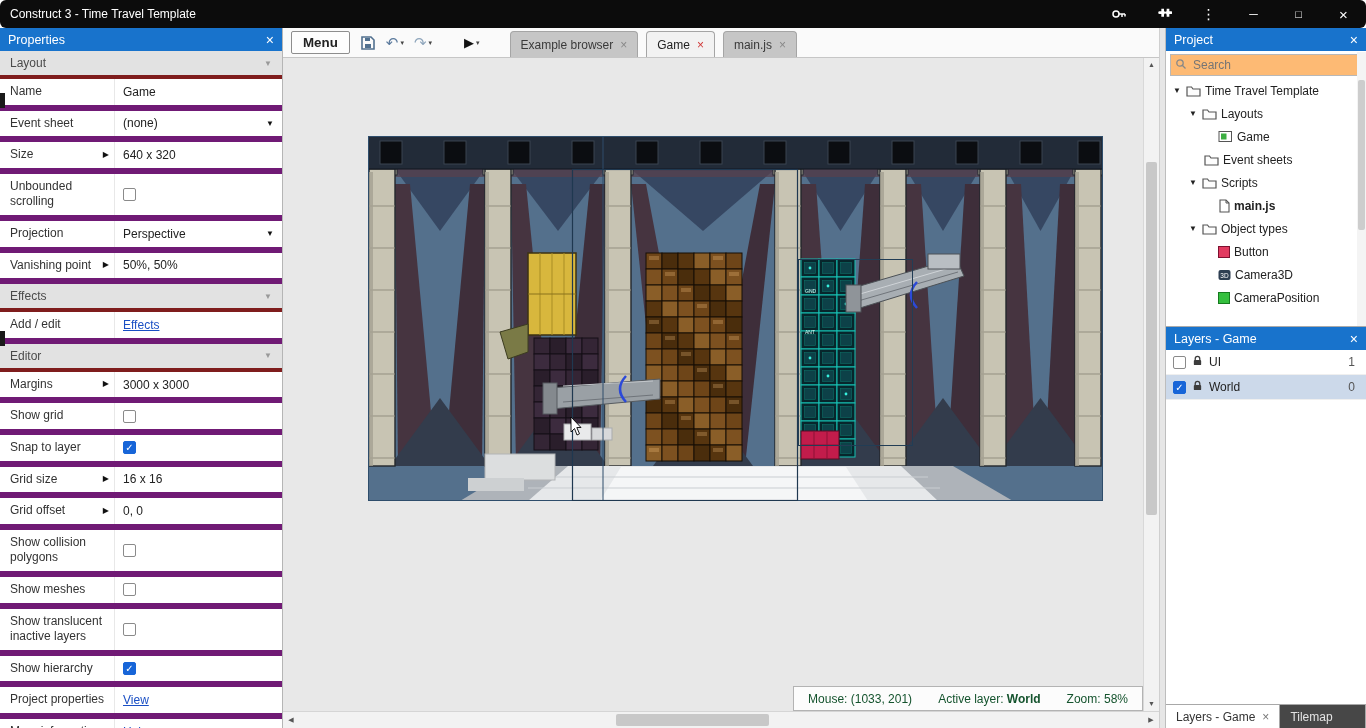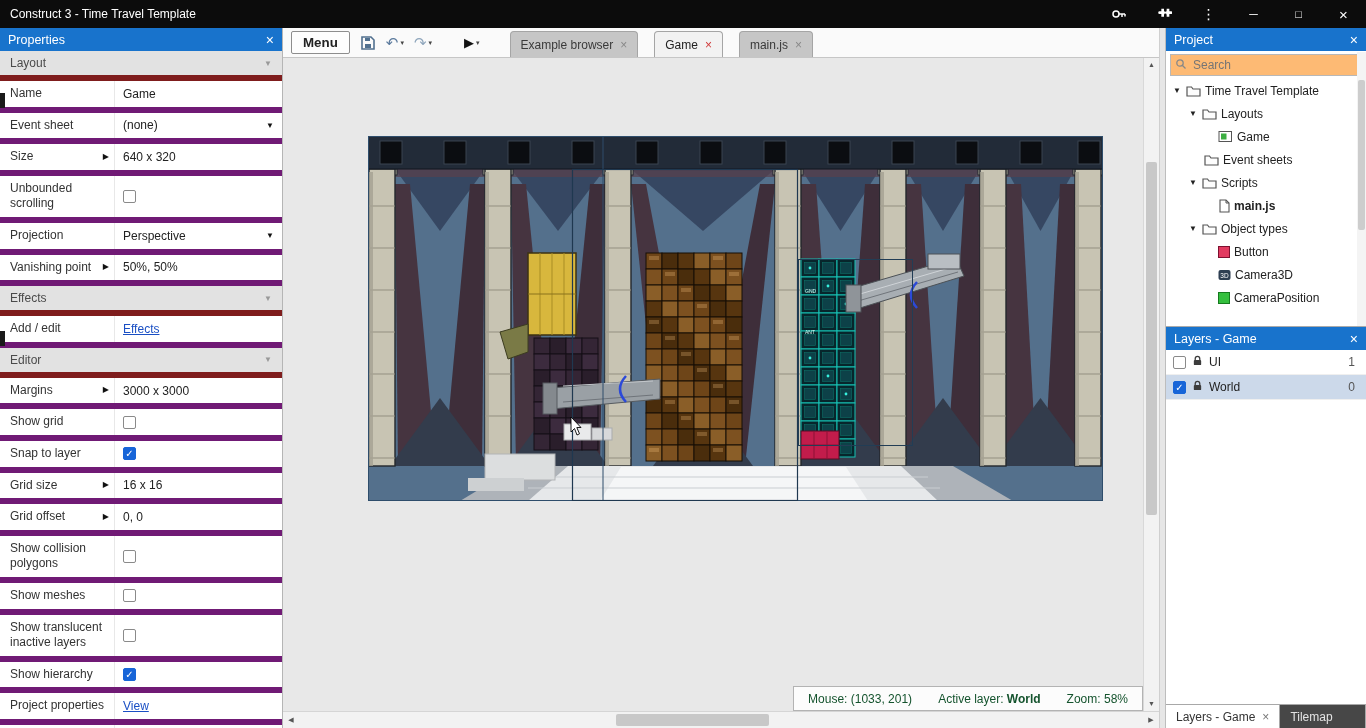--- a/index.html
+++ b/index.html
@@ -1,51 +1,51 @@
 <!DOCTYPE html>
 <html><head>
 <meta charset="utf-8">
 <style>
   html,body{margin:0;padding:0;background:#555;}
   .app{position:relative;width:1366px;height:728px;background:#fff;overflow:hidden;
        font-family:"Liberation Sans",sans-serif;font-size:12px;color:#222;user-select:none;}
   
-  .titlebar{height:28px;background:#0c0c0c;color:#fff;display:flex;align-items:center;padding-left:10px;}
+  .titlebar{height:28px;background:#0c0c0c;color:#fff;display:flex;align-items:center;padding-left:10px;border-radius:6px;}
   .titlebar .title{font-size:12px;}
   .tb-icons{margin-left:auto;display:flex;align-items:center;}
   .tb-btn{width:45px;height:28px;display:flex;align-items:center;justify-content:center;color:#fff;font-size:12px;}
   .tb-btn svg{display:block;}
   
   .main{display:flex;height:700px;}
   
   .props{width:283px;border-right:1px solid #b5b5b5;display:flex;flex-direction:column;background:#fff;box-sizing:border-box;}
   .panel-header{height:23px;min-height:23px;background:#1873cc;color:#fff;display:flex;align-items:center;padding:0 8px;font-size:12.5px;}
   .panel-header .close-x{margin-left:auto;font-size:14px;line-height:14px;}
   .prop-rows{flex:1;overflow:hidden;}
-  .prop-section{height:24px;background:#e2e2e2;border-bottom:6px solid #7f1d1d;display:flex;align-items:center;padding:0 10px;color:#4a4a4a;}
+  .prop-section{height:24px;background:#e2e2e2;border-bottom:4px solid #7f1d1d;display:flex;align-items:center;padding:0 10px;color:#4a4a4a;}
   .prop-section .chev{margin-left:auto;color:#999;font-size:8px;}
   .prop-row{display:flex;border-bottom:6px solid #701a75;min-height:25px;align-items:stretch;}
   .prop-label{width:114px;min-width:114px;box-sizing:border-box;padding:5px 2px 5px 10px;color:#333;display:flex;align-items:center;line-height:1.3;}
   .prop-label .lbl{flex:1;}
   .prop-label .expand{font-size:8px;color:#111;padding-right:3px;}
   .prop-value{flex:1;border-left:1px solid #e8e8e8;padding:4px 8px;display:flex;align-items:center;}
   .prop-value .caret{margin-left:auto;font-size:8px;color:#111;}
   .checkbox{width:13px;height:13px;border:1px solid #8a8a8a;border-radius:2px;background:#fff;box-sizing:border-box;
             font-size:10px;line-height:11px;text-align:center;color:#fff;}
   .checkbox.checked{background:#1765d8;border-color:#1765d8;}
   a.link{color:#1a4fc4;text-decoration:underline;cursor:pointer;}
   
   .center{flex:1;display:flex;flex-direction:column;min-width:0;}
   .toolbar{height:29px;min-height:29px;background:#fafafa;border-bottom:1px solid #c6c6c6;display:flex;align-items:flex-end;position:relative;}
   .tools{display:flex;align-items:center;height:100%;padding:0 8px;gap:10px;}
   .menu-btn{border:1px solid #8d8d8d;background:#fdfdfd;border-radius:2px;padding:3px 11px;font-weight:bold;color:#222;}
   .ico-btn{display:flex;align-items:center;gap:2px;color:#5b7a9d;font-size:15px;line-height:15px;}
   .ico-btn .dd{font-size:7px;color:#444;}
   .play{color:#111;font-size:13px;}
-  .tabs{display:flex;align-self:flex-end;margin-left:22px;gap:16px;height:26px;}
+  .tabs{display:flex;align-self:flex-end;margin-left:22px;gap:8px;height:26px;}
   .tab{display:flex;align-items:center;gap:7px;padding:0 10px;background:#c6c6c6;border:1px solid #a5a5a5;border-bottom:none;
        border-radius:4px 4px 0 0;color:#3a3a3a;}
   .tab.active{background:#f2f2f2;color:#222;}
   .tab .tab-close{color:#888;font-size:12px;}
   .tab.active .tab-close{color:#d03838;}
   .canvas{flex:1;position:relative;background:#e8e8e8;overflow:hidden;}
   .vscroll{position:absolute;right:0;top:0;bottom:0;width:15px;background:#f2f2f2;border-left:1px solid #d8d8d8;}
   .vscroll .arr{position:absolute;left:0;width:15px;height:14px;text-align:center;font-size:7px;color:#555;line-height:14px;}
   .vscroll .arr.up{top:0;} .vscroll .arr.down{bottom:0;}
   .vscroll .thumb{position:absolute;left:2px;right:2px;top:16%;height:54%;background:#c8c8c8;border-radius:2px;}

